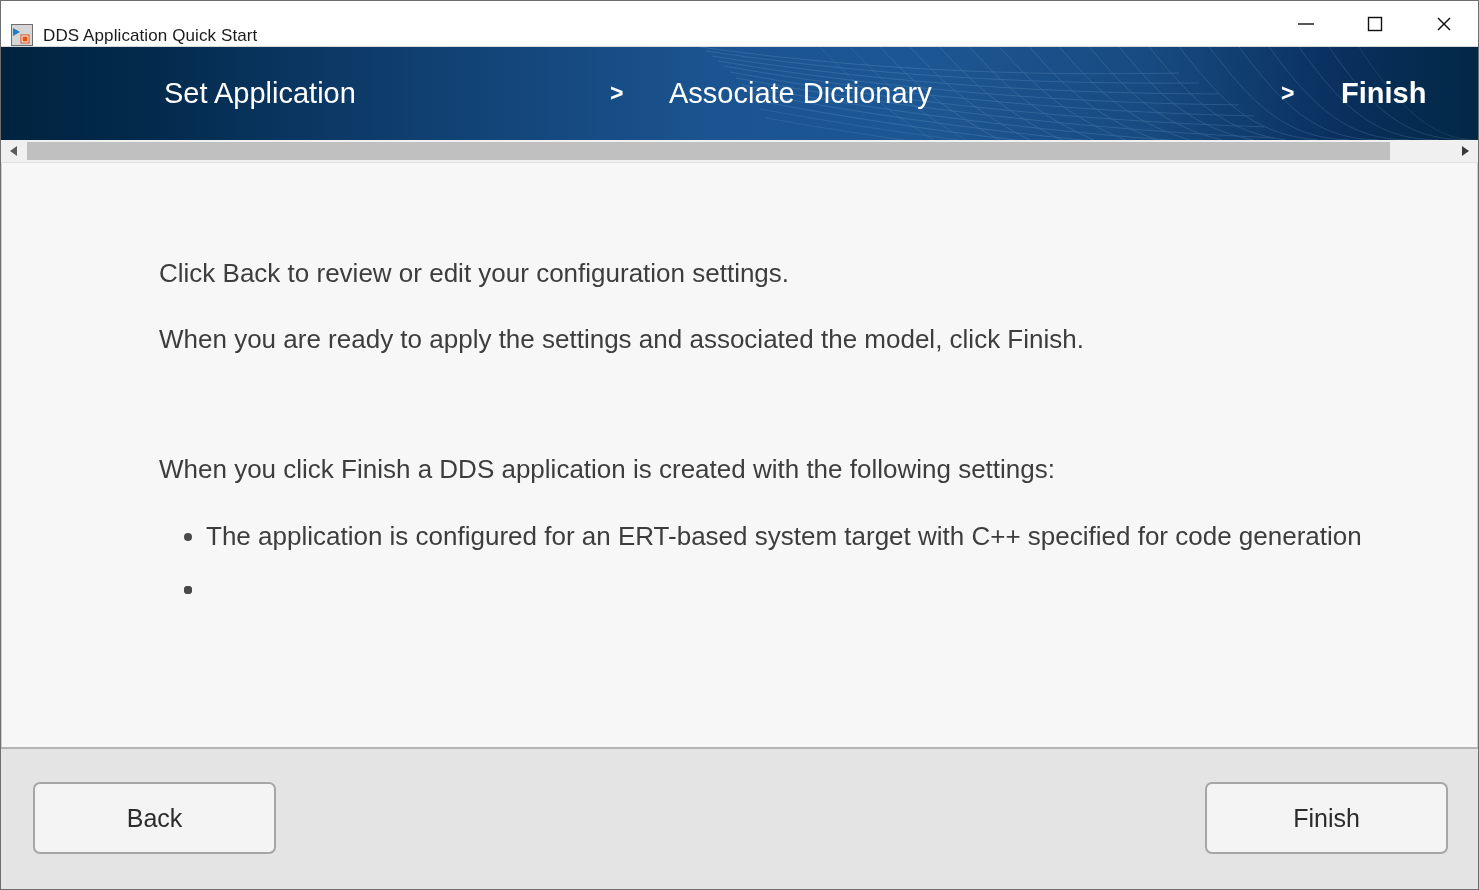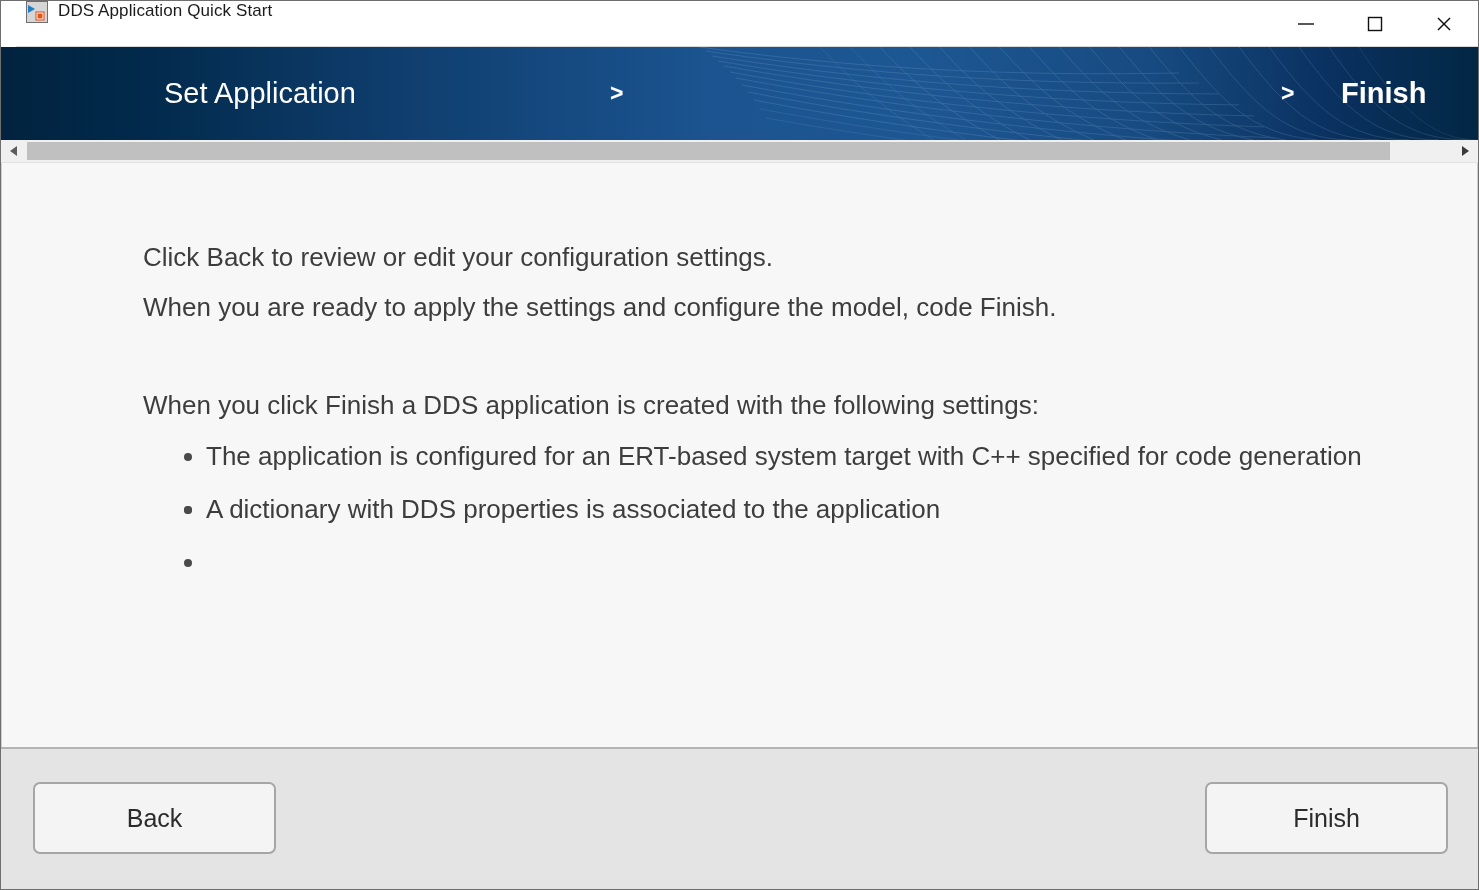--- a/index.html
+++ b/index.html
@@ -24,24 +24,23 @@
     flex-direction: column;
     overflow: hidden;
   }
 
   
   .titlebar {
     flex: 0 0 45px;
     height: 45px;
     background: #ffffff;
     display: flex;
-    align-items: flex-start;
+    align-items: flex-end;
     position: relative;
     border-bottom: 1px solid #d8d8d8;
-    margin-left: 15px;
   }
   .title-icon {
     width: 22px;
     height: 22px;
     margin-left: 10px;
     margin-right: 10px;
     position: relative;
     flex: 0 0 auto;
   }
   .title-text {
@@ -157,21 +156,21 @@
   }
   .body-text {
     position: absolute;
     left: 141px;
     top: 69px;
     right: 40px;
     color: #3d3d3d;
     font-size: 26px;
     line-height: 50px;
   }
-  .para { margin: 0; }
+  .para { margin: 16px; }
   .spacer { height: 48px; }
   .bullets {
     margin: 0;
     padding: 0;
     list-style: none;
   }
   .bullets li {
     position: relative;
     padding-left: 63px;
     margin: 0;
@@ -287,20 +286,21 @@
         <path d="M766,71 C925,100 1138,124 1312,136"></path>
         <path d="M1360,0 C1408,74 1442,93 1479,93"></path>
         <path d="M850,0 C868,17 896,52 966,93"></path>
         <path d="M820,0 C836,15 864,50 934,93"></path>
       </g>
     </svg>
 
     <div class="banner-inner">
       <div class="step s1">Set Application</div>
       <div class="step-sep sep1">&gt;</div>
+      <div class="step s2">Associate Dictionary</div>
       <div class="step-sep sep2">&gt;</div>
       <div class="step active s3">Finish</div>
     </div>
   </div>
 
   <div class="hscroll">
     <div class="scroll-arrow">
       <svg width="12" height="14" viewBox="0 0 12 14">
         <polygon points="9,2 9,12 2,7" fill="#5c5c5c"></polygon>
       </svg>
@@ -311,34 +311,33 @@
     <div class="scroll-arrow">
       <svg width="12" height="14" viewBox="0 0 12 14">
         <polygon points="3,2 3,12 10,7" fill="#3a3a3a"></polygon>
       </svg>
     </div>
   </div>
 
   <div class="content">
     <div class="body-text">
       <p class="para">Click Back to review or edit your configuration settings.</p>
-      <p class="para">When you are ready to apply the settings and configure the model, code Finish.</p>
+      <p class="para">When you are ready to apply the settings and associated the model, click Finish.</p>
       <div class="spacer"></div>
       <p class="para">When you click Finish a DDS application is created with the following settings:</p>
       <ul class="bullets">
         <li>
           <span class="dot"></span>
           <span>The application is configured for an ERT-based system target with C++ specified for code generation</span>
         </li>
         <li>
           <span class="dot"></span>
         </li>
         <li>
           <span class="dot"></span>
-          <span>A dictionary with DDS properties is associated to the application</span>
         </li>
         <li>
           <span class="dot"></span>
         </li>
       </ul>
     </div>
   </div>
 
   <div class="footer">
     <button class="btn btn-back">Back</button>

